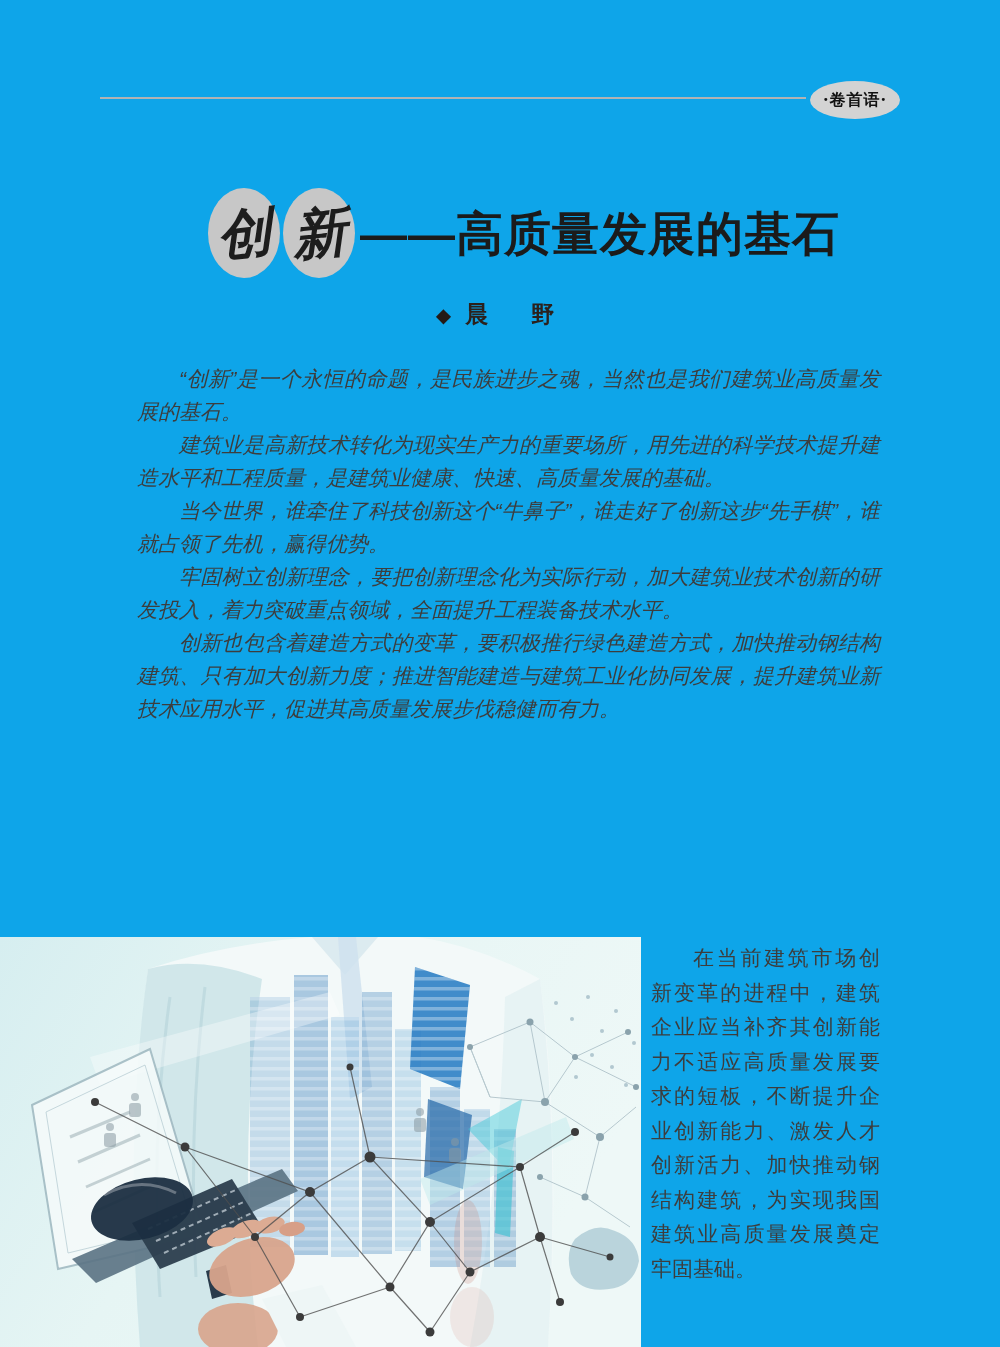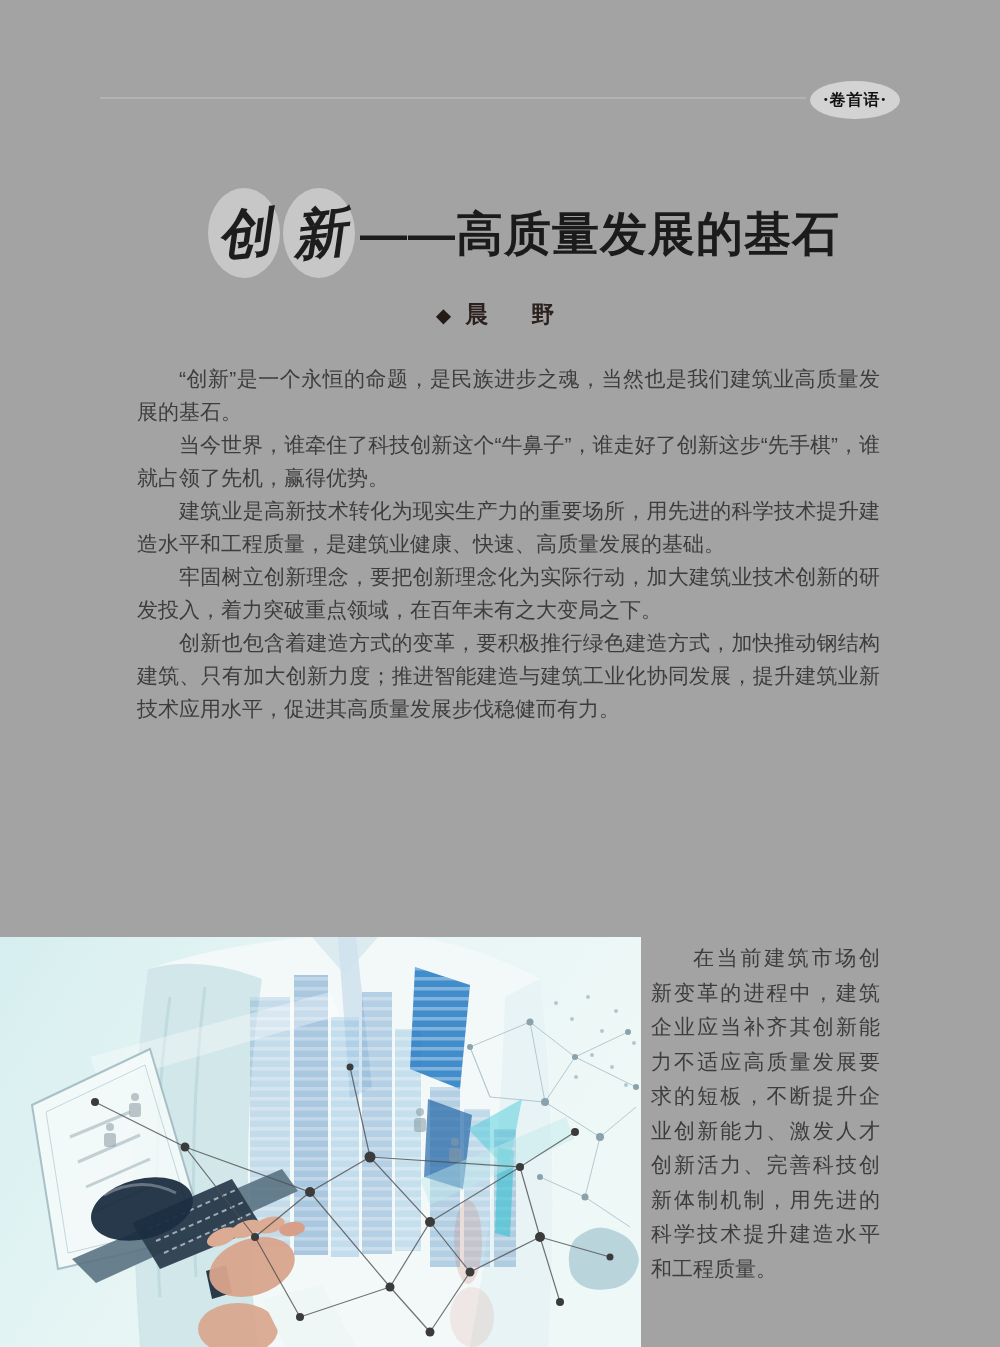--- a/index.html
+++ b/index.html
@@ -4,21 +4,21 @@
 <style>
   * { margin: 0; padding: 0; box-sizing: border-box; }
   html, body { background: #888; }
   body { font-family: "Liberation Sans", "DejaVu Sans", sans-serif; }
 
   .page {
     position: relative;
     width: 1000px;
     height: 1347px;
     margin: 0 auto;
-    background: #a3a3a3;
+    background: #0ea5e9;
     overflow: hidden;
   }
 
   
   .header-rule {
     position: absolute;
     left: 100px; top: 97px;
     width: 706px; height: 2px;
     background: #b3b3b3;
   }
@@ -87,21 +87,21 @@
   
   .body-text {
     position: absolute;
     left: 137px; top: 362px;
     width: 743px;
     font-size: 21px;
     line-height: 33px;
     color: #3d3d3d;
     text-align: justify;
   }
-  .body-text p { text-indent: 2em; }
+  .body-text p { text-indent: 2em; font-style: italic; }
 
   
   .photo {
     position: absolute;
     left: 0; top: 937px;
     width: 641px; height: 410px;
   }
   .photo svg { display: block; width: 100%; height: 100%; }
 
   .side-col {
@@ -135,23 +135,23 @@
     <div class="title-main">——高质量发展的基石</div>
   </div>
 
   <div class="author-row">
     <span class="author-diamond">◆</span>
     <span class="author-name">晨　野</span>
   </div>
 
   <div class="body-text">
     <p>“创新”是一个永恒的命题，是民族进步之魂，当然也是我们建筑业高质量发展的基石。</p>
+    <p>建筑业是高新技术转化为现实生产力的重要场所，用先进的科学技术提升建造水平和工程质量，是建筑业健康、快速、高质量发展的基础。</p>
     <p>当今世界，谁牵住了科技创新这个“牛鼻子”，谁走好了创新这步“先手棋”，谁就占领了先机，赢得优势。</p>
-    <p>建筑业是高新技术转化为现实生产力的重要场所，用先进的科学技术提升建造水平和工程质量，是建筑业健康、快速、高质量发展的基础。</p>
-    <p>牢固树立创新理念，要把创新理念化为实际行动，加大建筑业技术创新的研发投入，着力突破重点领域，在百年未有之大变局之下。</p>
+    <p>牢固树立创新理念，要把创新理念化为实际行动，加大建筑业技术创新的研发投入，着力突破重点领域，全面提升工程装备技术水平。</p>
     <p>创新也包含着建造方式的变革，要积极推行绿色建造方式，加快推动钢结构建筑、只有加大创新力度；推进智能建造与建筑工业化协同发展，提升建筑业新技术应用水平，促进其高质量发展步伐稳健而有力。</p>
   </div>
 
   <div class="photo">
     <svg viewBox="0 0 641 410" preserveAspectRatio="none">
       <defs>
         <linearGradient id="bg" x1="0" y1="0" x2="1" y2="0.4">
           <stop offset="0" stop-color="#d6eef0"></stop>
           <stop offset="0.45" stop-color="#e6f5f4"></stop>
           <stop offset="1" stop-color="#eef8f7"></stop>
@@ -294,16 +294,16 @@
           <rect x="129" y="166" width="12" height="14" rx="3"></rect>
         <circle cx="420" cy="175" r="4"></circle>
           <rect x="414" y="181" width="12" height="14" rx="3"></rect>
         <circle cx="455" cy="205" r="4"></circle>
           <rect x="449" y="211" width="12" height="14" rx="3"></rect>
       </g>
     </svg>
   </div>
 
   <div class="side-col">
-    <p>在当前建筑市场创新变革的进程中，建筑企业应当补齐其创新能力不适应高质量发展要求的短板，不断提升企业创新能力、激发人才创新活力、完善科技创新体制机制，用先进的科学技术提升建造水平和工程质量。</p>
+    <p>在当前建筑市场创新变革的进程中，建筑企业应当补齐其创新能力不适应高质量发展要求的短板，不断提升企业创新能力、激发人才创新活力、加快推动钢结构建筑，为实现我国建筑业高质量发展奠定牢固基础。</p>
   </div>
 
 </div>
 
 </body></html>

